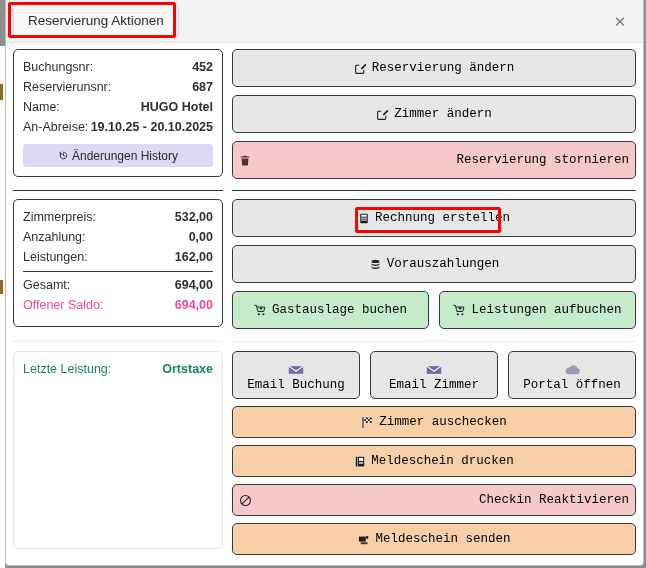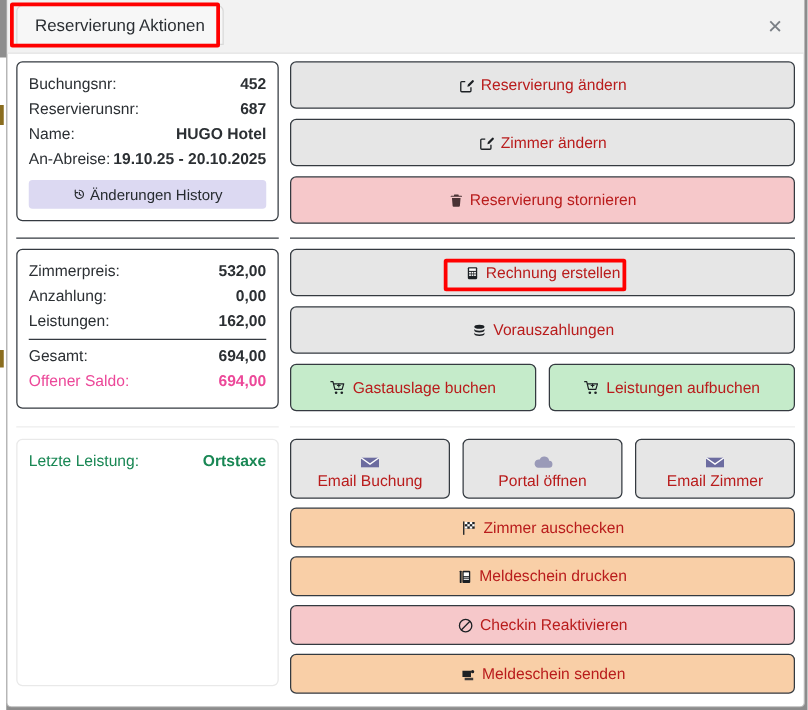--- a/index.html
+++ b/index.html
@@ -202,39 +202,39 @@
 
   
   .btn {
     display: flex;
     align-items: center;
     justify-content: center;
     gap: 5px;
     width: 100%;
     border: 1px solid #343a40;
     border-radius: 5px;
-    font-family: Liberation Sans, sans-serif;
+    font-family: Liberation Mono, monospace;
     font-size: 12.5px;
-    color: #b91c1c;
+    color: #000000;
     background: #e6e6e6;
     cursor: pointer;
     box-sizing: border-box;
     padding: 0 6px;
     white-space: nowrap;
   }
   .btn.h38 { height: 38px; }
   .btn.h32 { height: 32px; }
   .btn.tall {
     height: 48px;
     flex-direction: column;
     gap: 2px;
     padding-top: 5px;
   }
   .btn.grey  { background: #e6e6e6; }
-  .btn.red   { background: #f6c8ca; }
+  .btn.red   { background: #f6c8ca; justify-content: space-between; }
   .btn.green { background: #c5ebca; }
   .btn.orange{ background: #f9cfa7; }
 
   .btn-row {
     display: flex;
     gap: 10px;
   }
   .btn-row > * { flex: 1 1 0; min-width: 0; }
 
   .stack > * + * { margin-top: 8px; }
@@ -441,34 +441,34 @@
               <span class="ico">
                 <svg width="16" height="12" viewBox="0 0 20 14" fill="#6c6ca0">
                   <path d="M1 2.2h18v9.6H1z"></path>
                   <path d="M1 2.2 10 8.6l9-6.4" fill="none" stroke="#ffffff" stroke-width="1.3"></path>
                 </svg>
               </span>
               <span>Email Buchung</span>
             </button>
             <button class="btn grey tall">
               <span class="ico">
-                <svg width="17" height="12" viewBox="0 0 22 14" fill="#9a9ab8">
-                  <path d="M5.6 12.4h11.2a3.6 3.6 0 0 0 .5-7.2 5.2 5.2 0 0 0-9.9-1.3A4 4 0 0 0 5.6 12.4z"></path>
-                </svg>
-              </span>
-              <span>Portal öffnen</span>
-            </button>
-            <button class="btn grey tall">
-              <span class="ico">
                 <svg width="16" height="12" viewBox="0 0 20 14" fill="#6c6ca0">
                   <path d="M1 2.2h18v9.6H1z"></path>
                   <path d="M1 2.2 10 8.6l9-6.4" fill="none" stroke="#ffffff" stroke-width="1.3"></path>
                 </svg>
               </span>
               <span>Email Zimmer</span>
+            </button>
+            <button class="btn grey tall">
+              <span class="ico">
+                <svg width="17" height="12" viewBox="0 0 22 14" fill="#9a9ab8">
+                  <path d="M5.6 12.4h11.2a3.6 3.6 0 0 0 .5-7.2 5.2 5.2 0 0 0-9.9-1.3A4 4 0 0 0 5.6 12.4z"></path>
+                </svg>
+              </span>
+              <span>Portal öffnen</span>
             </button>
           </div>
           <button class="btn orange h32">
             <span class="ico">
               <svg width="13" height="13" viewBox="0 0 16 16" fill="#1c2024">
                 <rect x="1.8" y="1.4" width="1.3" height="13.2"></rect>
                 <path d="M3.6 1.9h9.6v6.6H3.6z"></path>
                 <rect x="3.6" y="1.9" width="2.4" height="2.2" fill="#ffffff"></rect>
                 <rect x="8.4" y="1.9" width="2.4" height="2.2" fill="#ffffff"></rect>
                 <rect x="6" y="4.1" width="2.4" height="2.2" fill="#ffffff"></rect>

